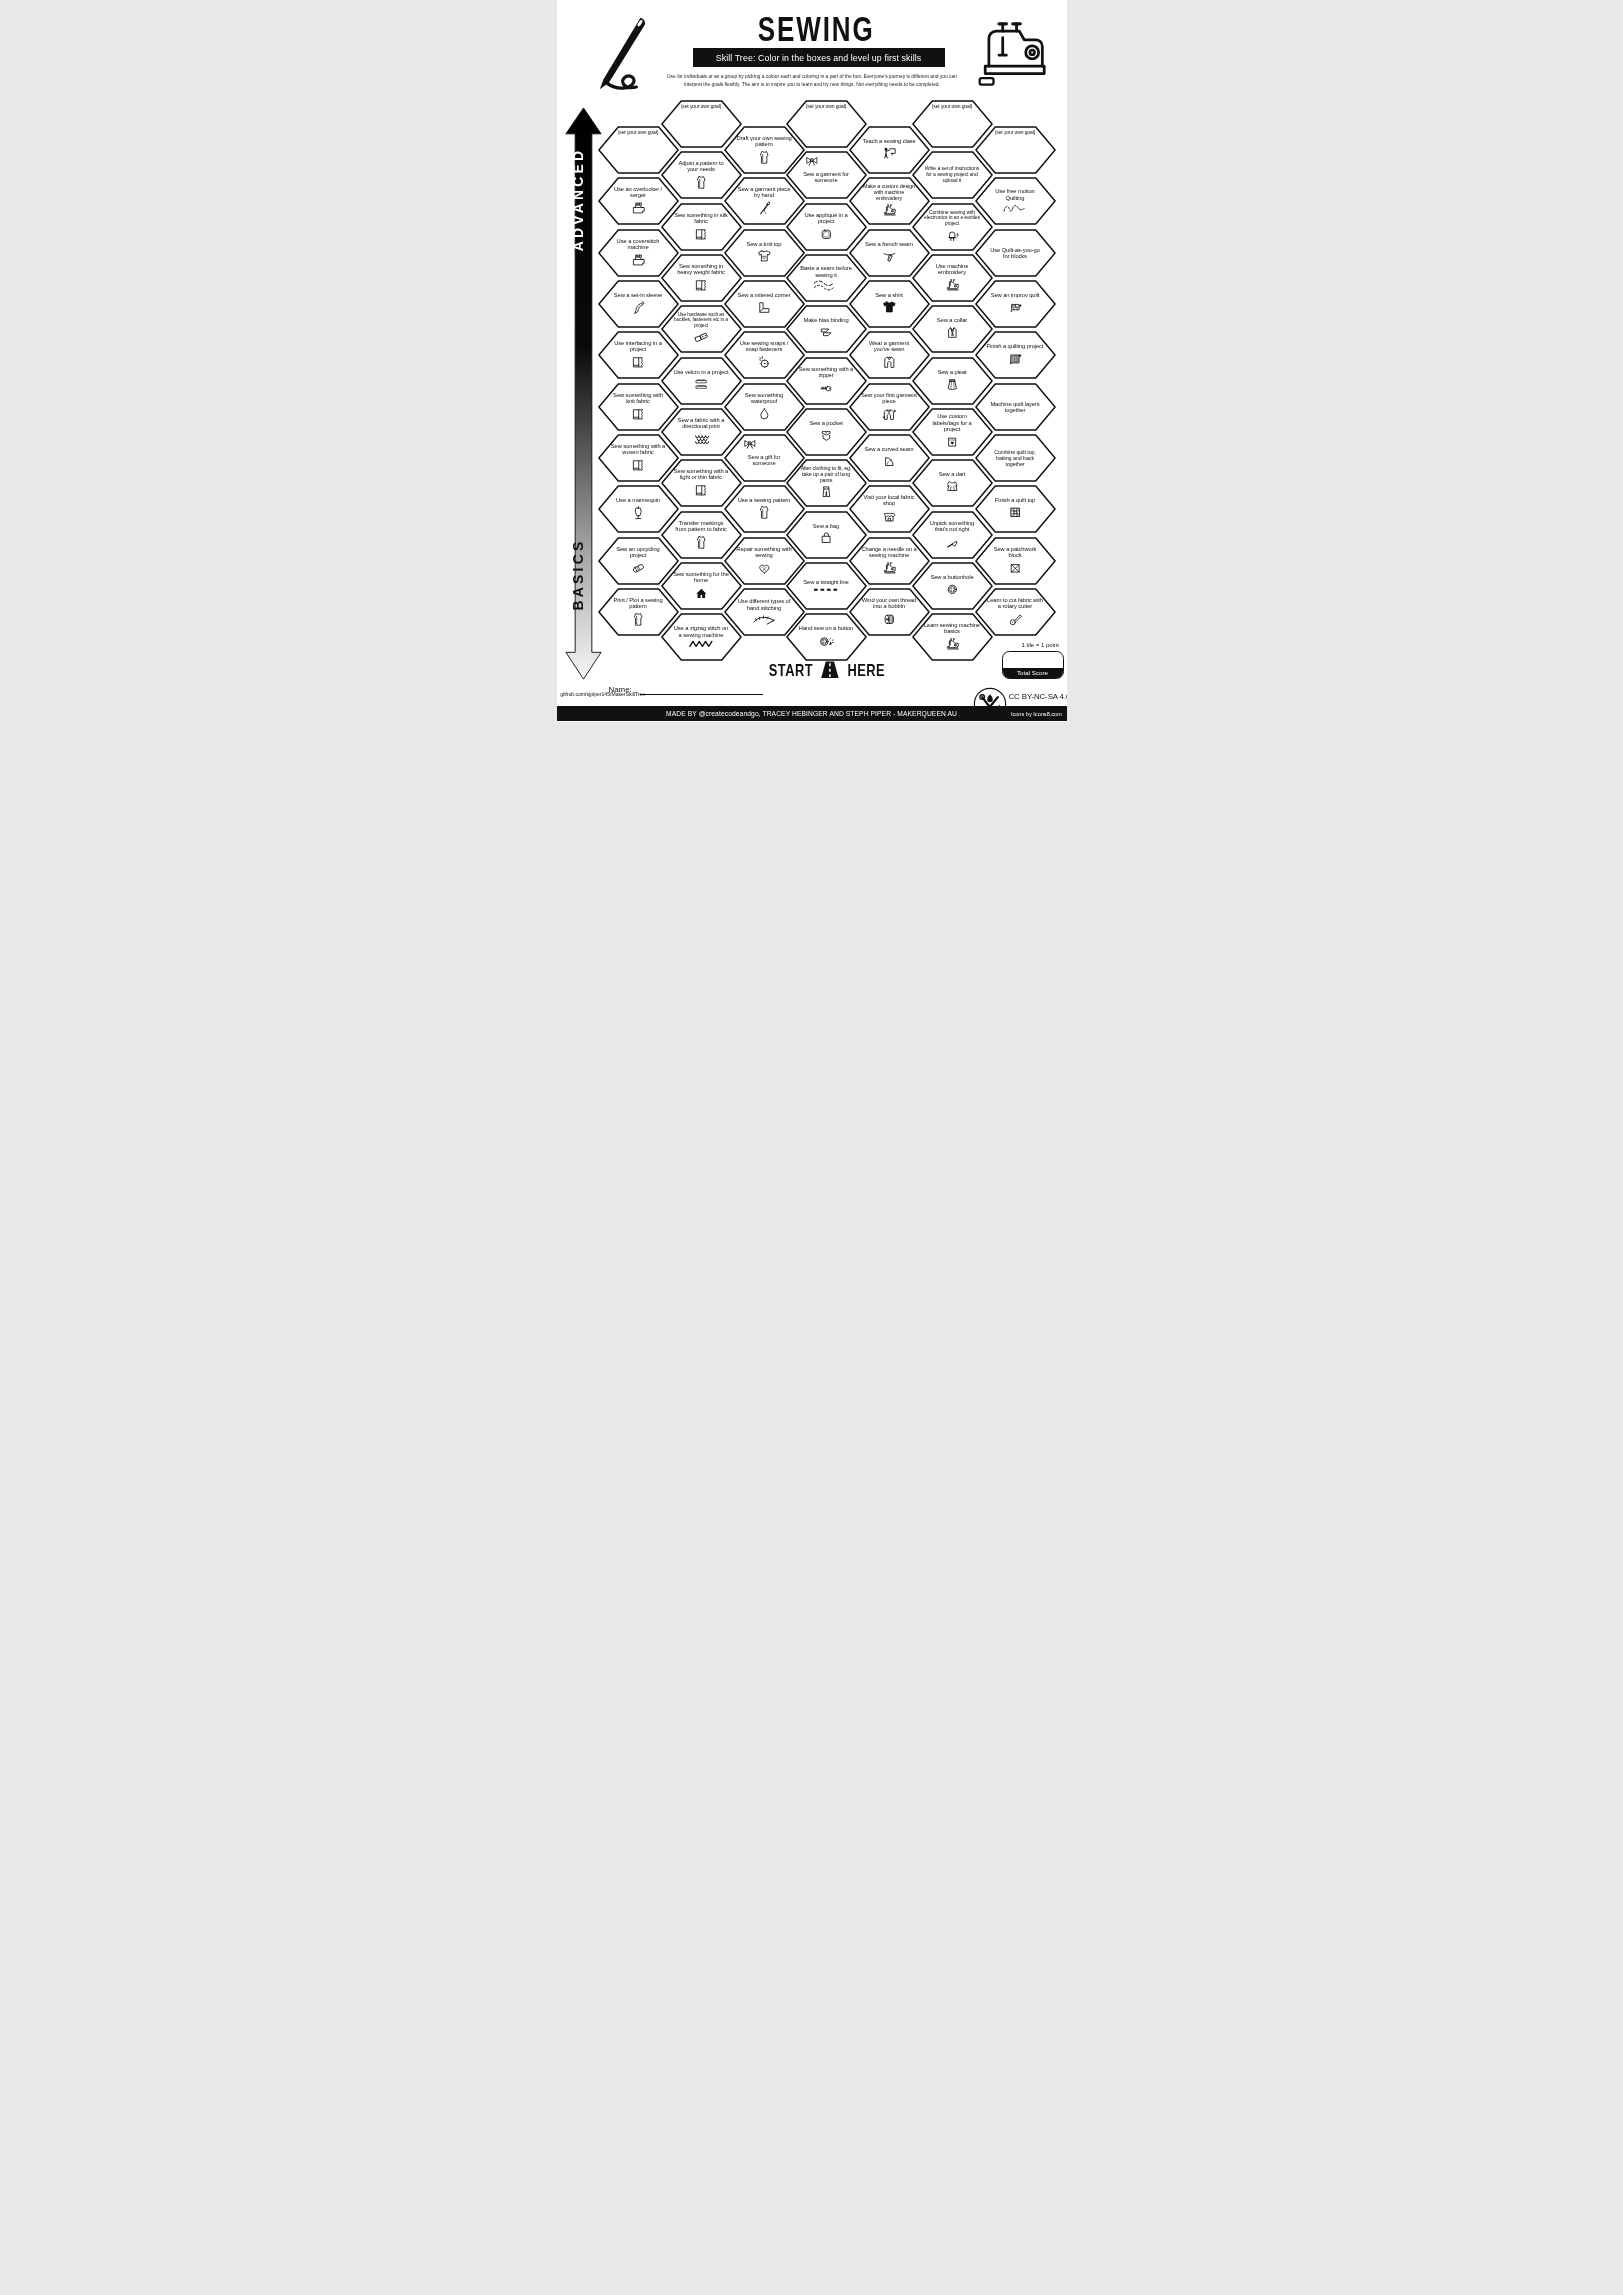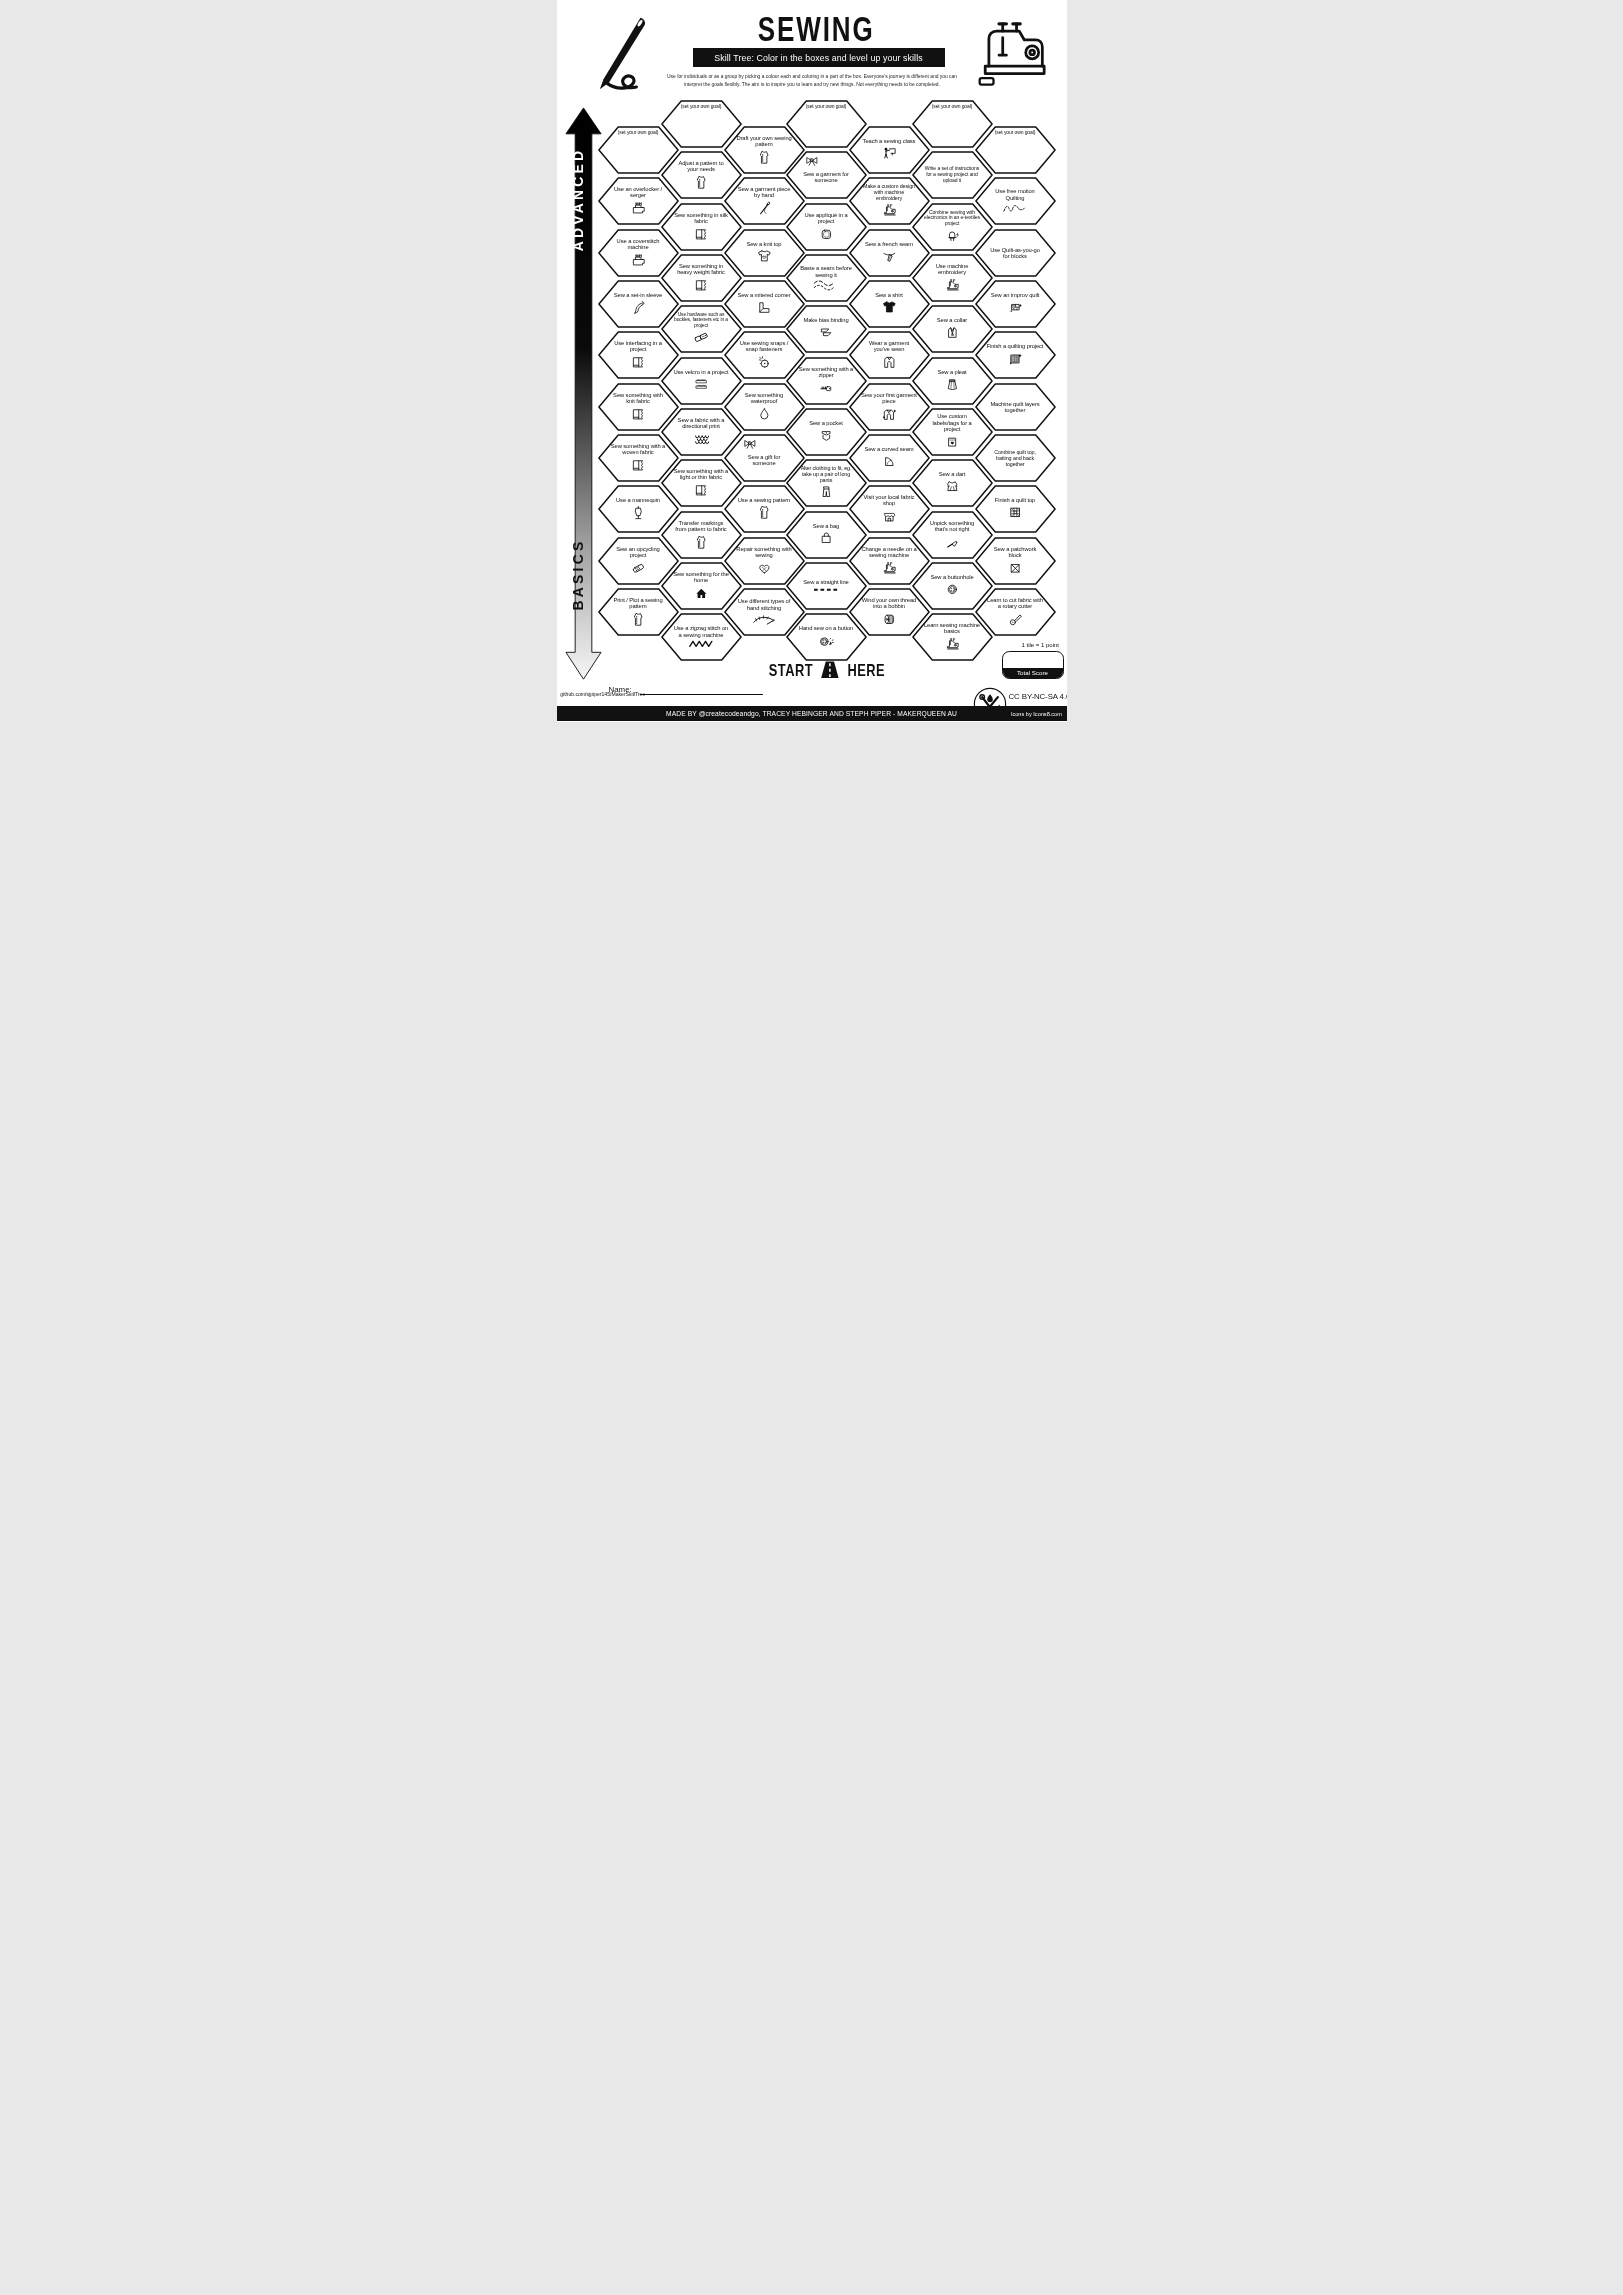--- a/index.html
+++ b/index.html
@@ -59,21 +59,21 @@
   <div class="needle-logo">
     <svg width="74" height="81" viewBox="0 0 160 175">
       <path d="M120 10c7 2 12 9 9 16L52 150l-20 15 8-22z" fill="#111"></path>
       <ellipse cx="119" cy="22" rx="3.4" ry="8" fill="#fff" transform="rotate(33 119 22)"></ellipse>
       <path d="M48 152c22 16 50 12 57-2 5-11-12-20-21-9-8 10 4 25 27 19" fill="none" stroke="#111" stroke-width="7" stroke-linecap="round"></path>
     </svg>
   </div>
 
   <div class="title">SEWING</div>
   <div class="subtitle-bar">
-    <span>Skill Tree:  Color in the boxes and level up your skills</span>
+    <span>Skill Tree:  Color in the boxes and level up first skills</span>
   </div>
   <div class="desc">
     <span>Use for individuals or as a group by picking a colour each and coloring in a part of the box.  Everyone's journey is different and you can</span><br>
     <span>interpret the goals flexibly.  The aim is to inspire you to learn and try new things. Not everything needs to be completed.</span>
   </div>
 
   <div class="machine-logo">
     <svg width="76" height="76" viewBox="0 0 165 165" fill="none" stroke="#111" stroke-width="6" stroke-linejoin="round" stroke-linecap="round">
       <path d="M28 122V62c0-9 7-16 16-16h50l11 19h24c9 0 15 6 15 15v42"></path>
       <rect x="20" y="122" width="128" height="16"></rect>

